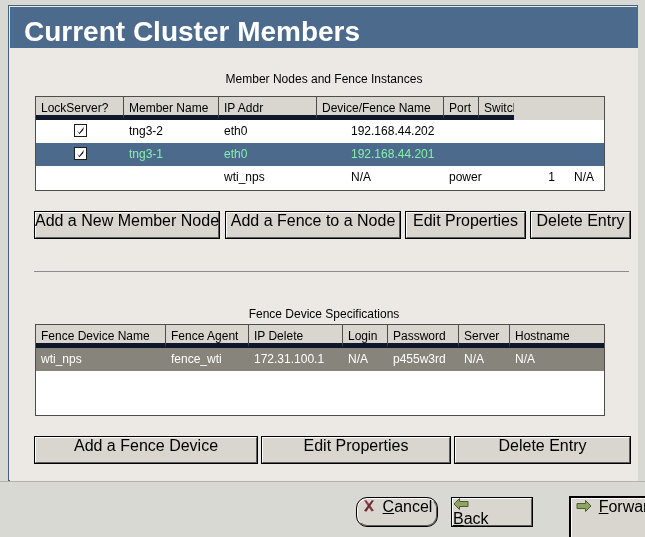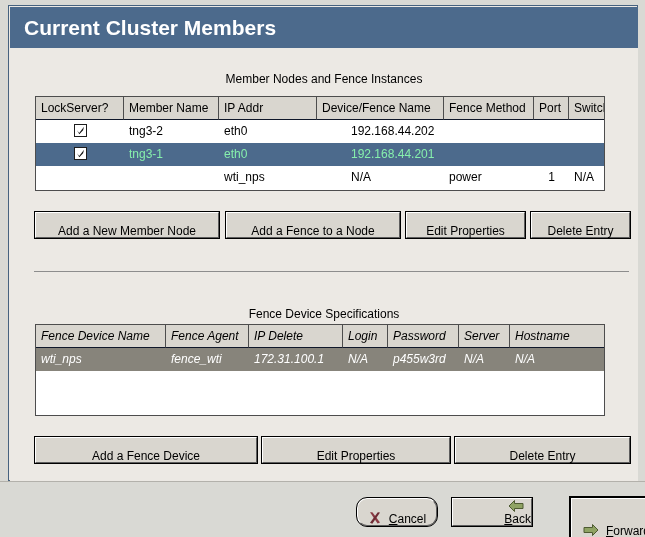--- a/index.html
+++ b/index.html
@@ -38,21 +38,21 @@
   #titlebar {
     position: absolute;
     left: 1px; top: 1px;
     width: 628px; height: 41px;
     background: #4c6a8c;
     box-sizing: border-box;
   }
   #titlebar .title-text {
     position: absolute;
     left: 14px; top: 9px;
-    font-size: 21px;
+    font-size: 28px;
     font-weight: bold;
     color: #ffffff;
     letter-spacing: 0px;
     white-space: nowrap;
   }
 
   #content {
     position: absolute;
     left: 1px; top: 42px;
     width: 628px; height: 433px;
@@ -78,21 +78,21 @@
   }
   .clist-head {
     display: flex;
     height: 23px;
     box-sizing: border-box;
     background: #d9d6cf;
   }
   .clist-head .hcell {
     box-sizing: border-box;
     border-right: 1px solid #4d4d4d;
-    border-bottom: 1px solid #0f172a;
+    border-bottom: 5px solid #0f172a;
     background: #d9d6cf;
     padding: 3px 5px 0 5px;
     font-size: 12px;
     white-space: nowrap;
     overflow: hidden;
     line-height: 16px;
   }
   .clist-head .hcell:last-child { border-right: none; }
 
   .clist-row {
@@ -130,26 +130,26 @@
   .btn {
     position: absolute;
     box-sizing: border-box;
     background: #d9d6cf;
     border-top: 1px solid #ffffff;
     border-left: 1px solid #ffffff;
     border-right: 1px solid #5d5d5d;
     border-bottom: 1px solid #5d5d5d;
     outline: 1px solid #000000;
     outline-offset: 0px;
-    font-size: 12px;
+    font-size: 16px;
     color: #000;
     text-align: center;
     line-height: 1;
     display: flex;
-    align-items: flex-end;
+    align-items: flex-start;
     justify-content: center;
     user-select: none;
     white-space: nowrap;
   }
   .btn.default {
     outline: 2px solid #000000;
   }
   .btn .lbl { display: inline-block; }
   .btn .ico { display: inline-flex; align-items: center; margin-right: 7px; }
   .mn { text-decoration: underline; }
@@ -188,21 +188,20 @@
     <div id="content">
 
       <div class="section-title" style="left:0; top:24px;">Member Nodes and Fence Instances</div>
 
       <div class="clist" id="members-table" style="left:25px; top:48px; width:570px; height:95px;">
         <div class="clist-head">
           <div class="hcell" style="width:88px;">LockServer?</div>
           <div class="hcell" style="width:95px;">Member Name</div>
           <div class="hcell" style="width:98px;">IP Addr</div>
           <div class="hcell" style="width:127px;">Device/Fence Name</div>
-          <div class="hcell" style="width:90px;">Fence Method</div>
           <div class="hcell" style="width:35px;">Port</div>
           <div class="hcell" style="width:35px;">Switch</div>
         </div>
 
         <div class="clist-row">
           <div class="cell center" style="width:88px;">
             <span class="cbox">
               <svg width="9" height="9" viewBox="0 0 9 9">
                   <path d="M1 4.3 L3.2 7 L8 0.8 L7.1 4.2 L3.3 8.3 Z" fill="#111111"></path>
                 </svg>
@@ -253,21 +252,21 @@
         <span class="lbl">Edit Properties</span>
       </div>
       <div class="btn" style="left:521px; top:164px; width:99px; height:26px;">
         <span class="lbl">Delete Entry</span>
       </div>
 
       <div class="hsep" style="left:24px; top:223px; width:595px;"></div>
 
       <div class="section-title" style="left:0; top:259px;">Fence Device Specifications</div>
 
-      <div class="clist" id="fence-table" style="left:25px; top:276px; width:570px; height:92px;font-style:italic;">
+      <div class="clist" id="fence-table" style="left:25px; top:276px; width:570px; height:92px;">
         <div class="clist-head">
           <div class="hcell" style="width:130px;">Fence Device Name</div>
           <div class="hcell" style="width:83px;">Fence Agent</div>
           <div class="hcell" style="width:94px;">IP Delete</div>
           <div class="hcell" style="width:45px;">Login</div>
           <div class="hcell" style="width:71px;">Password</div>
           <div class="hcell" style="width:51px;">Server</div>
           <div class="hcell" style="width:94px;">Hostname</div>
         </div>
 

